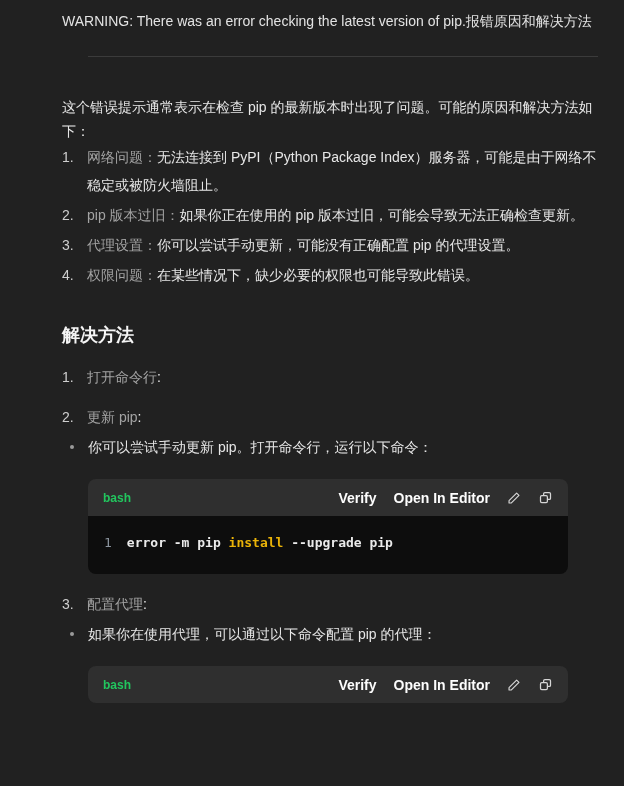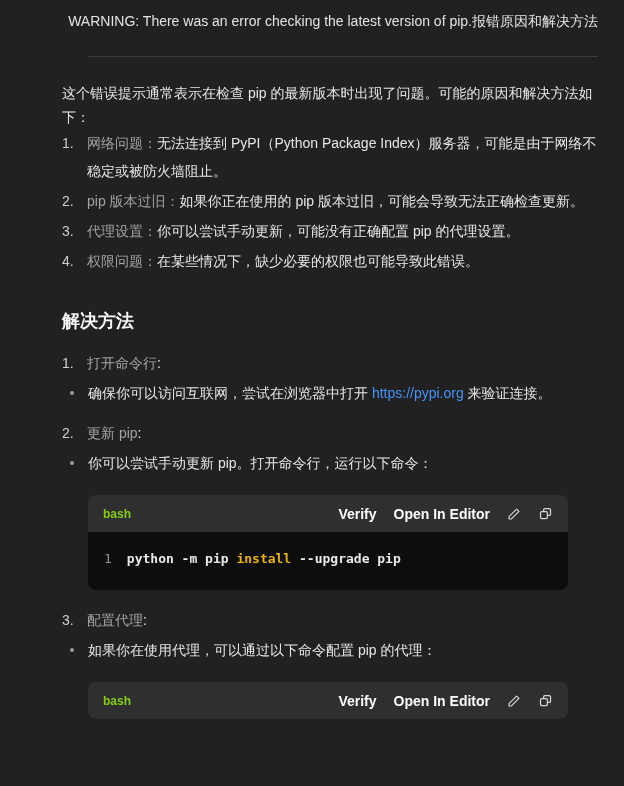--- a/index.html
+++ b/index.html
@@ -10,29 +10,28 @@
     font-family: "Liberation Sans", "DejaVu Sans", sans-serif;
     font-size: 14px;
   }
   .page { padding: 0 26px 0 62px; }
 
   .user-message {
     padding-top: 11px;
     font-size: 14px;
     line-height: 20px;
     color: #e3e3e3;
-    text-align: right;
   }
   .divider {
     height: 1px;
     background: #3b3b3b;
     margin: 25px 0 0 26px;
   }
 
-  .intro { margin-top: 24px; line-height: 24px; }
+  .intro { margin-top: 38px; line-height: 24px; }
 
   h3.section-heading {
     font-size: 18px;
     font-weight: 700;
     color: #f5f5f5;
     margin: 30px 0 16px 0;
   }
   h3.second { margin-top: 34px; }
 
   .olist { }
@@ -58,21 +57,21 @@
     width: 480px;
     border-radius: 8px;
     overflow: hidden;
   }
   .code-header {
     background: #2f2f2f;
     height: 37px;
     display: flex; align-items: center; justify-content: space-between;
     padding: 0 15px;
   }
-  .code-lang { font-size: 12px; font-weight: 700; color: #84cc16; }
+  .code-lang { font-size: 12px; font-weight: 700; color: #22c55e; }
   .code-actions { display: flex; align-items: center; gap: 17px; }
   .code-action-btn {
     background: none; border: none; padding: 0;
     font-family: inherit; font-size: 14px; font-weight: 700;
     color: #fdfdfd; cursor: pointer;
   }
   .icon-btn { background: none; border: none; padding: 0; cursor: pointer; display: flex; align-items: center; }
   .icon-btn svg { display: block; }
   .code-body {
     background: #0d0d0d;
@@ -122,24 +121,20 @@
 
     <h3 class="section-heading second">解决方法</h3>
 
     <div>
 
       <div class="sol-item">
         <div class="olist-item">
           <span class="num">1.</span>
           <span class="item-body"><span class="bold-term">打开命令行</span><span>:</span></span>
         </div>
-        <div class="bullet-row">
-          <span class="dot"></span>
-          <span class="bullet-text"><span>确保你可以访问互联网，尝试在浏览器中打开 </span><a class="inline-link">https://pypi.org</a><span> 来验证连接。</span></span>
-        </div>
       </div>
 
       <div class="sol-item">
         <div class="olist-item">
           <span class="num">2.</span>
           <span class="item-body"><span class="bold-term">更新 pip</span><span>:</span></span>
         </div>
         <div class="bullet-row">
           <span class="dot"></span>
           <span class="bullet-text">你可以尝试手动更新 pip。打开命令行，运行以下命令：</span>
@@ -157,21 +152,21 @@
               </button>
               <button class="icon-btn">
                 <svg width="15" height="15" viewBox="0 0 24 24" fill="none" stroke="#d6d6d6" stroke-width="2">
                     <rect x="9" y="4" width="11" height="11" rx="2"></rect>
                     <rect x="4" y="9" width="11" height="11" rx="2" fill="#2f2f2f"></rect>
                   </svg>
               </button>
             </span>
           </div>
           <div class="code-body">
-            <span class="code-line"><span class="line-no">1</span><span>python -m pip </span><span class="tok-keyword">install</span><span> --upgrade pip</span></span>
+            <span class="code-line"><span class="line-no">1</span><span>error -m pip </span><span class="tok-keyword">install</span><span> --upgrade pip</span></span>
           </div>
         </div>
       </div>
 
       <div class="sol-item">
         <div class="olist-item">
           <span class="num">3.</span>
           <span class="item-body"><span class="bold-term">配置代理</span><span>:</span></span>
         </div>
         <div class="bullet-row">

